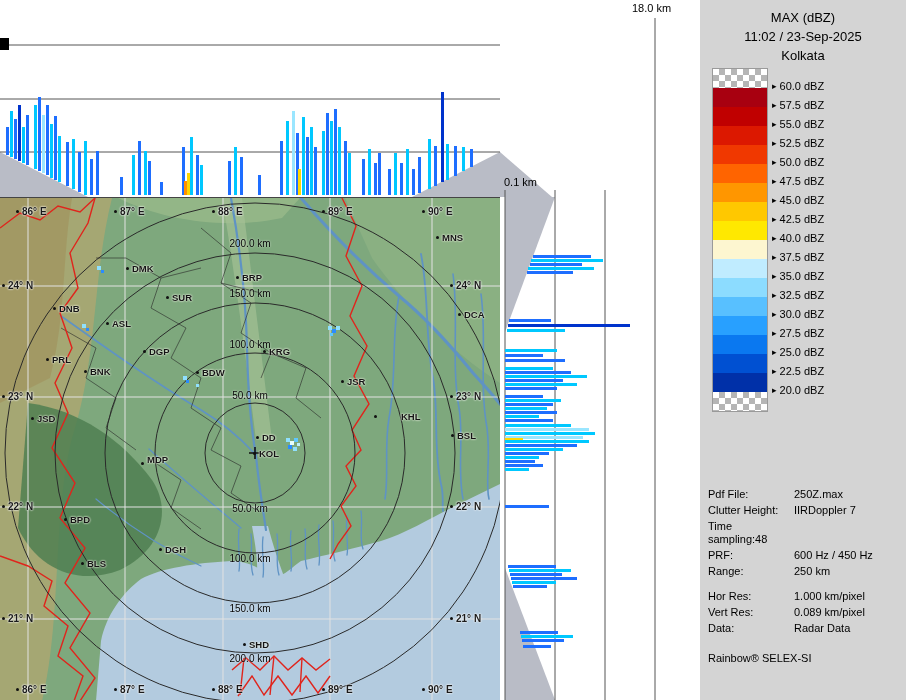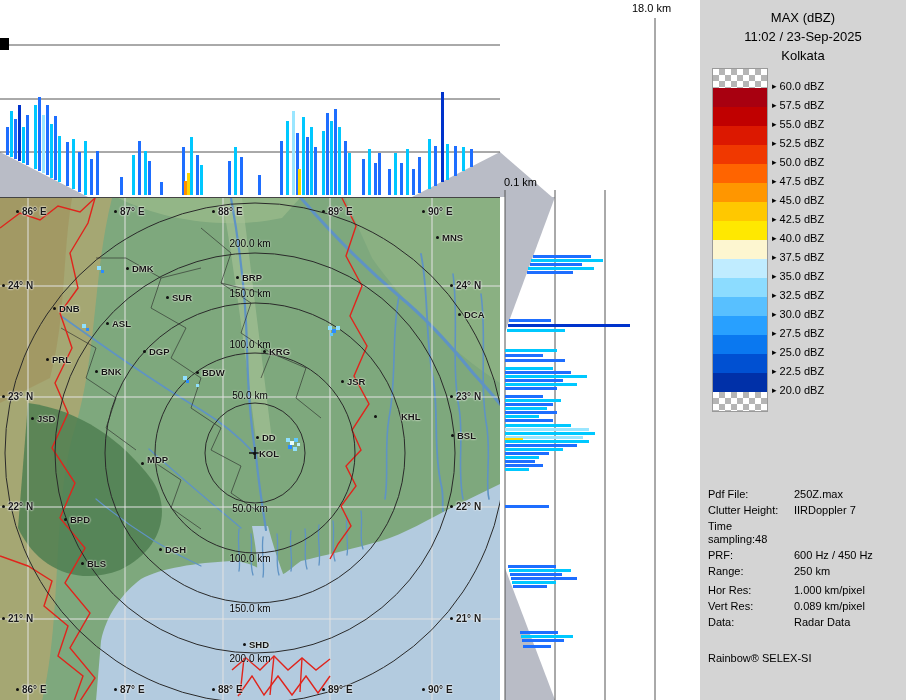--- a/index.html
+++ b/index.html
@@ -22,21 +22,21 @@
   #legend-title{padding-top:8px;text-align:center;font-size:13px;line-height:19px}
   #scale-wrap{position:absolute;left:12px;top:68px;width:190px}
   #dbz-swatches{width:56px;border:1px solid #9a9a9a}
   .swatch{width:100%;height:19px}
   .checker{background-color:#fff;background-image:linear-gradient(45deg,#b5b5b5 25%,transparent 25%,transparent 75%,#b5b5b5 75%),linear-gradient(45deg,#b5b5b5 25%,transparent 25%,transparent 75%,#b5b5b5 75%);background-position:0 0,6px 6px;background-size:12px 12px}
   #dbz-labels{position:absolute;left:60px;top:1px;width:120px;height:344px}
   .scale-label{position:absolute;display:flex;align-items:center;gap:3px;font-size:11px;white-space:nowrap}
   .scale-label .arr{font-size:9px;line-height:1}
   #info-rows{position:absolute;left:8px;top:488px;width:194px;font-size:11px;line-height:13px}
   .info-row{display:flex;margin-bottom:3px}
-  .info-row.gap{margin-top:6px}
+  .info-row.gap{margin-top:12px}
   .info-row .lbl{width:86px;flex:none}
   .info-row .val{flex:1}
   #brand{position:absolute;left:8px;top:652px;font-size:11px}
 </style>
 </head>
 <body>
 
 <div id="app">
 
   <div id="top-panel" class="panel">
@@ -393,21 +393,21 @@
           <span>DGP</span>
         </div>
         <div class="city" style="left: 263px; top: 148px;">
           <span class="dot"></span>
           <span>KRG</span>
         </div>
         <div class="city" style="left: 46px; top: 156px;">
           <span class="dot"></span>
           <span>PRL</span>
         </div>
-        <div class="city" style="left: 95px; top: 168px;">
+        <div class="city" style="left: 84px; top: 168px;">
           <span class="dot"></span>
           <span>BNK</span>
         </div>
         <div class="city" style="left: 196px; top: 169px;">
           <span class="dot"></span>
           <span>BDW</span>
         </div>
         <div class="city" style="left: 341px; top: 178px;">
           <span class="dot"></span>
           <span>JSR</span>

